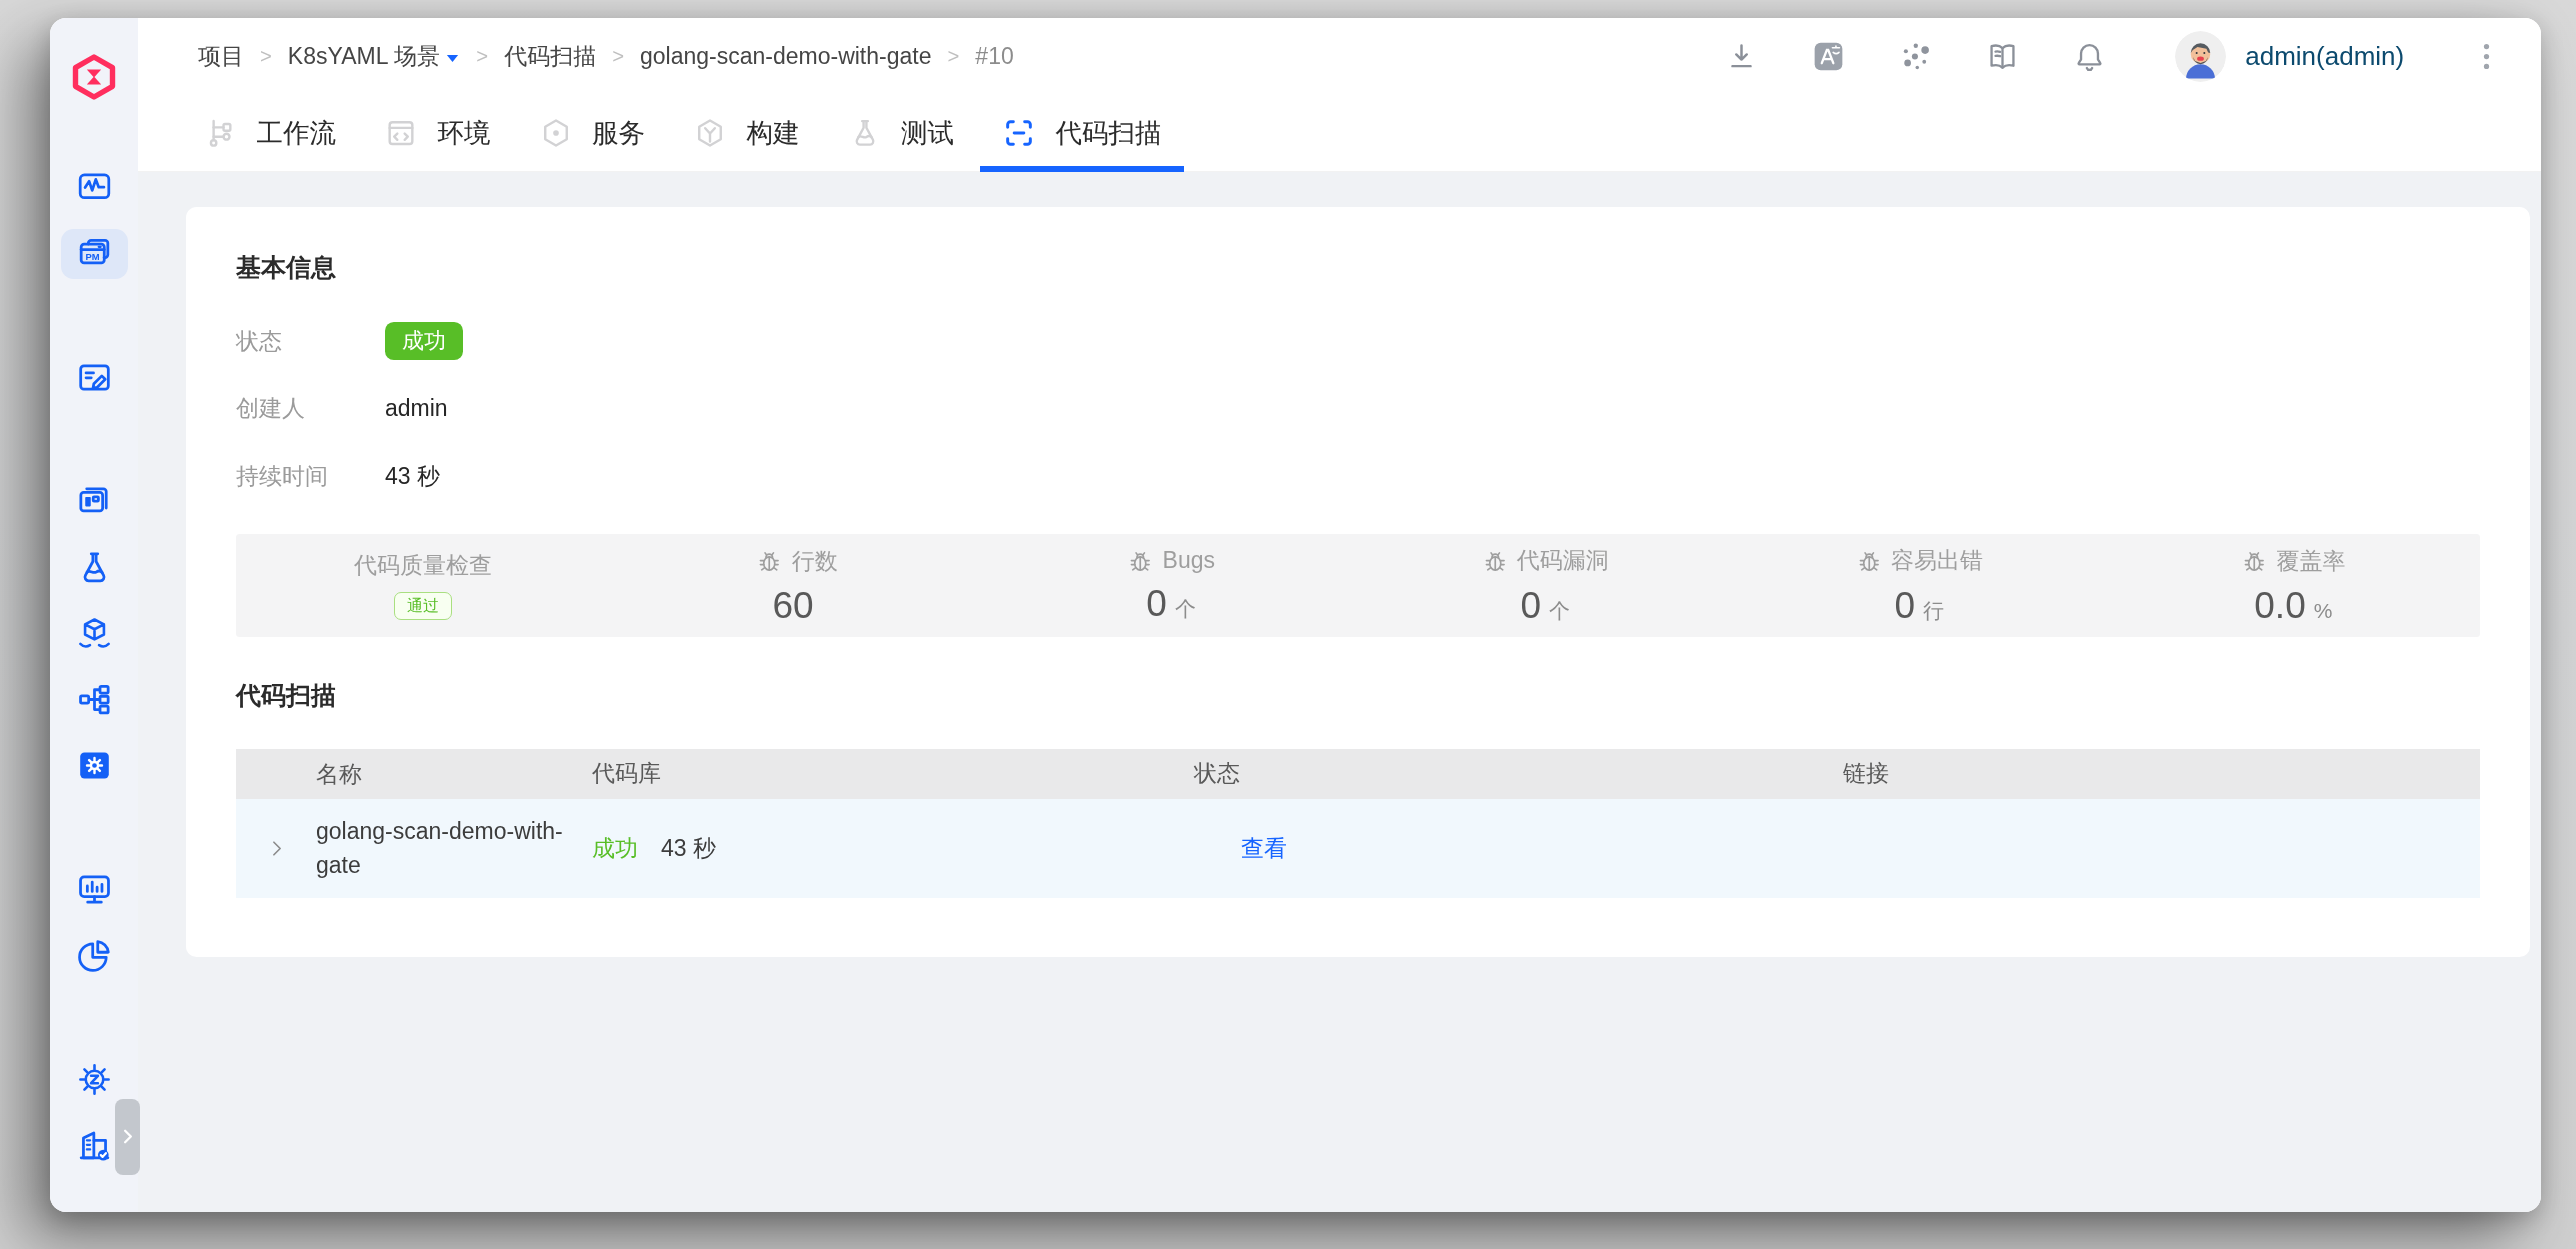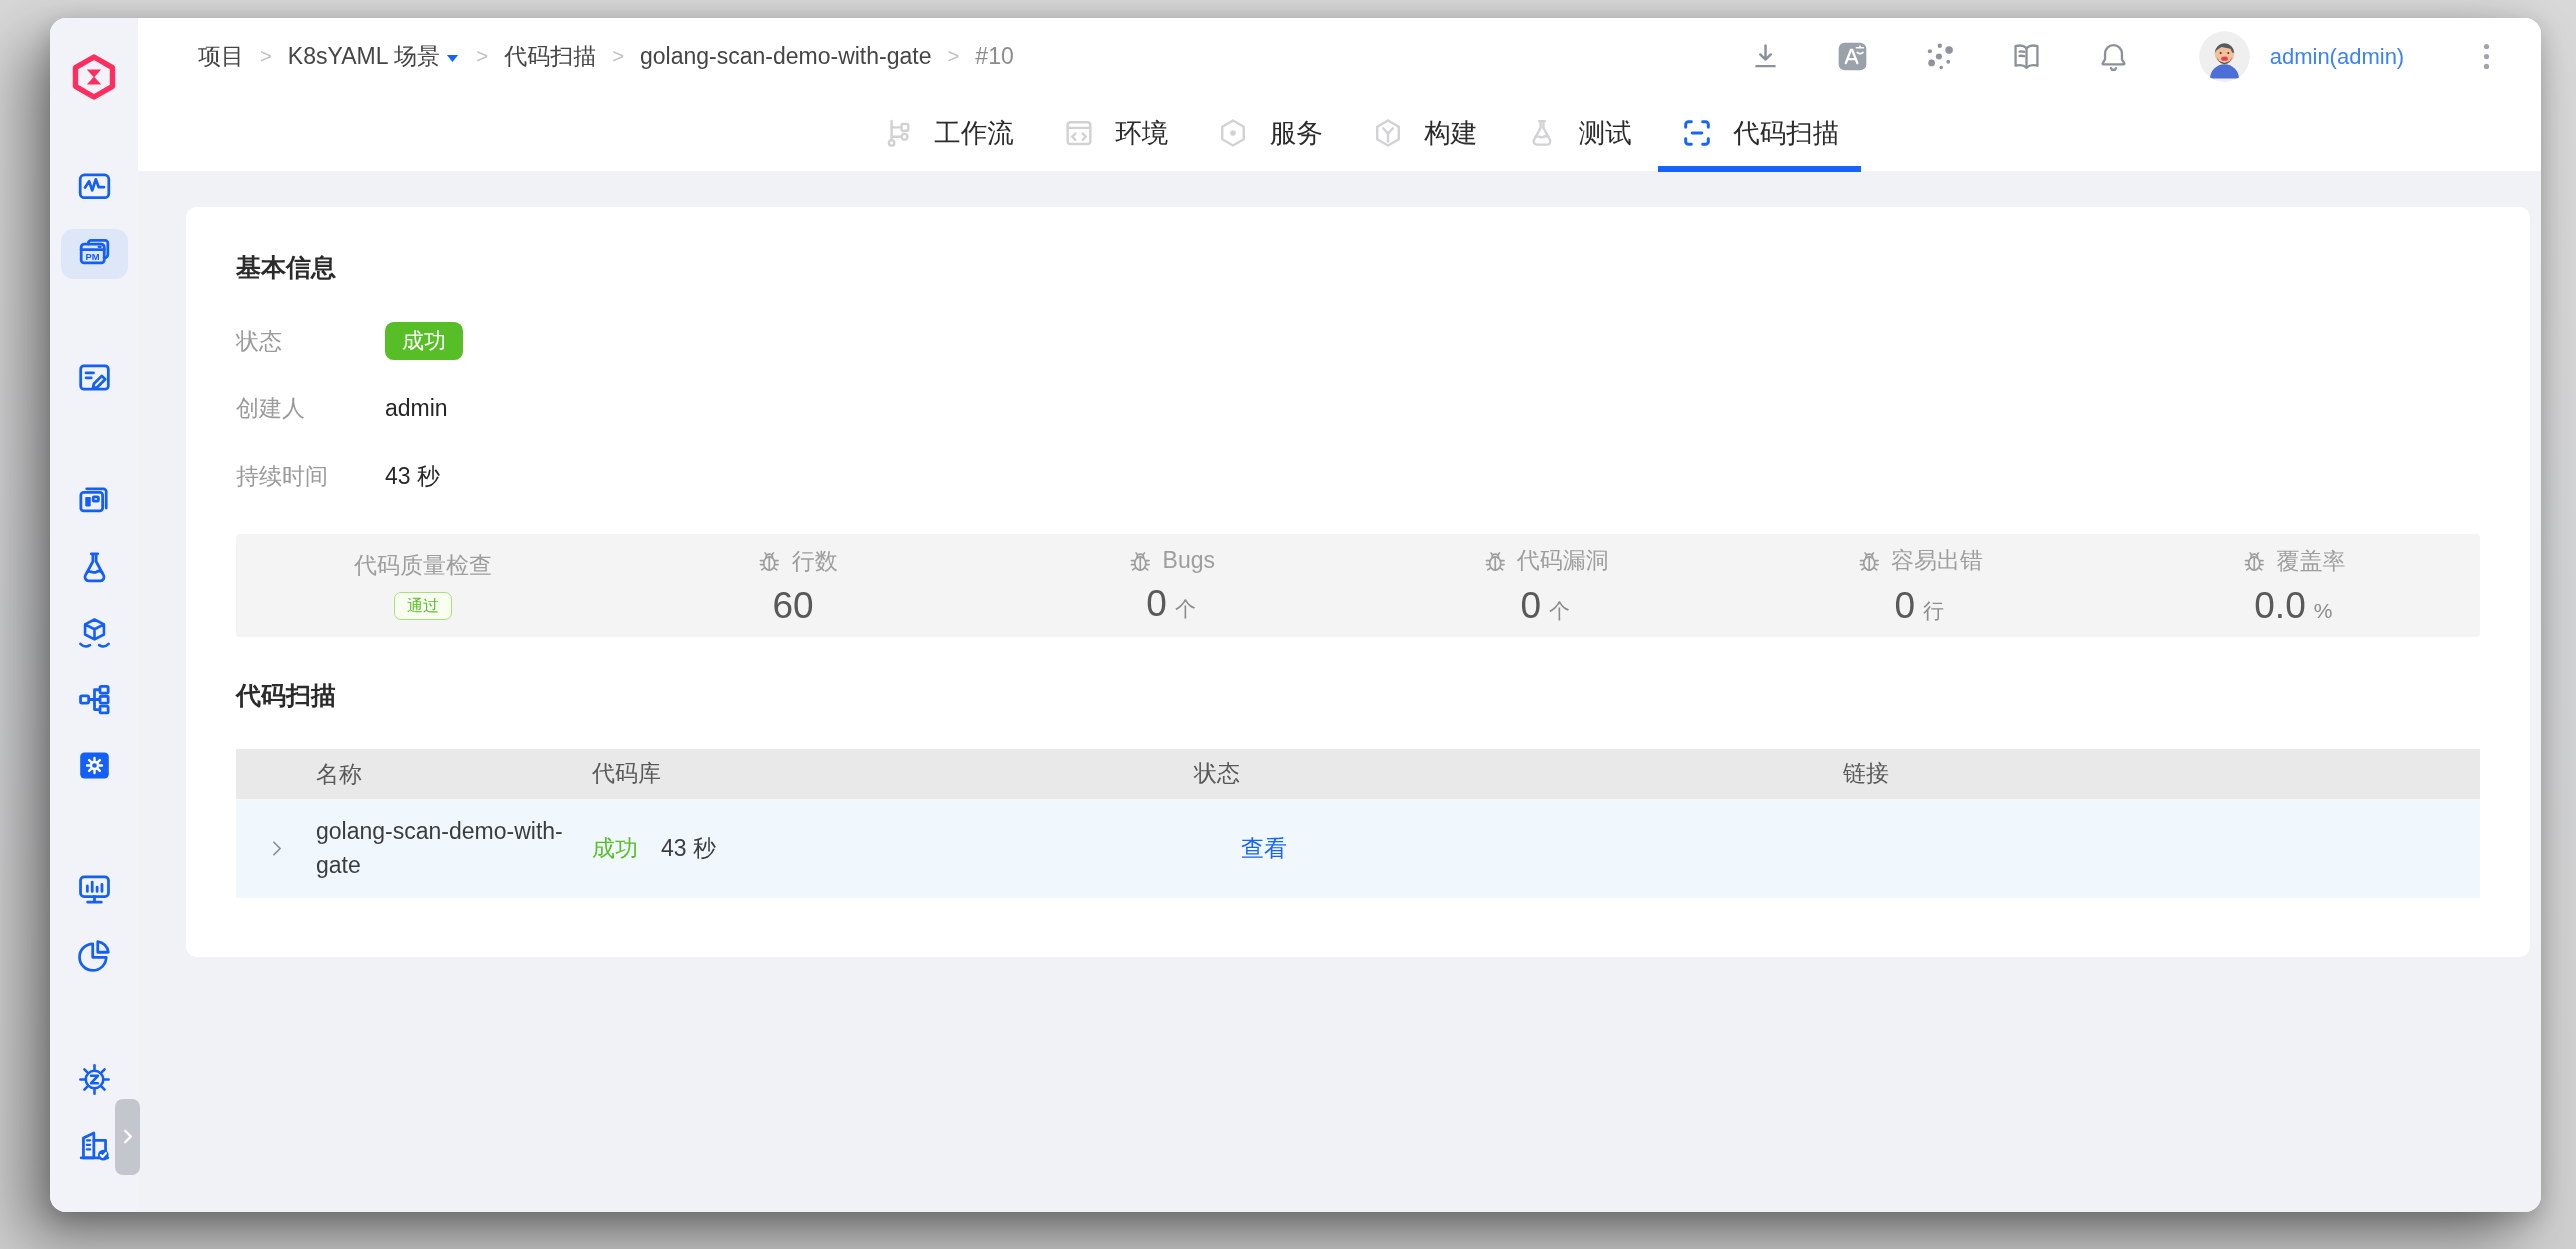--- a/index.html
+++ b/index.html
@@ -33,24 +33,24 @@
   .breadcrumb { display:flex; align-items:center; font-size:23px; color:#454545; }
   .bc-item { margin:0 8px; cursor:pointer; white-space:nowrap; }
   .bc-item:first-child { margin-left:16px; }
   .bc-sep { color:#bfbfbf; font-size:20.3px; margin:0 8px; }
   .bc-caret { margin-left:5.3px; display:inline-flex; vertical-align:middle; }
   .bc-last { color:#8c8c8c; }
   .topbar-right { margin-left:auto; display:flex; align-items:center; }
   .icon-btn { width:41px; height:41px; margin-left:46px; display:flex; align-items:center; justify-content:center; cursor:pointer; }
   .icon-btn svg { width:35px; height:35px; }
   .avatar { width:51px; height:51px; border-radius:50%; margin-left:65px; overflow:hidden; flex:none; cursor:pointer; }
-  .user-name { font-size:22px; color:#3b82f6; margin-left:19.5px; cursor:pointer; }
+  .user-name { font-size:26px; color:#0c4a6e; margin-left:19.5px; cursor:pointer; }
   .kebab { margin-left:62px; margin-right:8.8px; }
   
-  .tabbar { height:76px; flex:none; display:flex; align-items:stretch; padding-left:41px; background:#fff; border-bottom:1.8px solid #f2f2f2;justify-content:center; }
+  .tabbar { height:76px; flex:none; display:flex; align-items:stretch; padding-left:41px; background:#fff; border-bottom:1.8px solid #f2f2f2; }
   .tab { display:flex; align-items:center; gap:19.5px; padding:0 24px; position:relative; font-size:26.5px; color:#2b2b2b; cursor:pointer; white-space:nowrap; }
   .tab svg { width:34px; height:34px; flex:none; }
   .tab.active::after { content:""; position:absolute; left:1.8px; right:1.8px; bottom:-1.8px; height:6.2px; background:#1664FF; }
   
   .content { flex:1; background:#f0f2f5; padding:35px 10.6px 0 48px; min-height:0; }
   .card { background:#fff; border-radius:10.6px; height:750px; padding:44px 50px 0 50px; }
   .section-title { font-size:25px; font-weight:700; color:#2b2b2b; }
   .info-rows { margin-top:37px; }
   .info-row { display:flex; align-items:center; height:41px; margin-bottom:26.5px; font-size:23px; }
   .info-label { width:149px; color:#9b9b9b; flex:none; }

